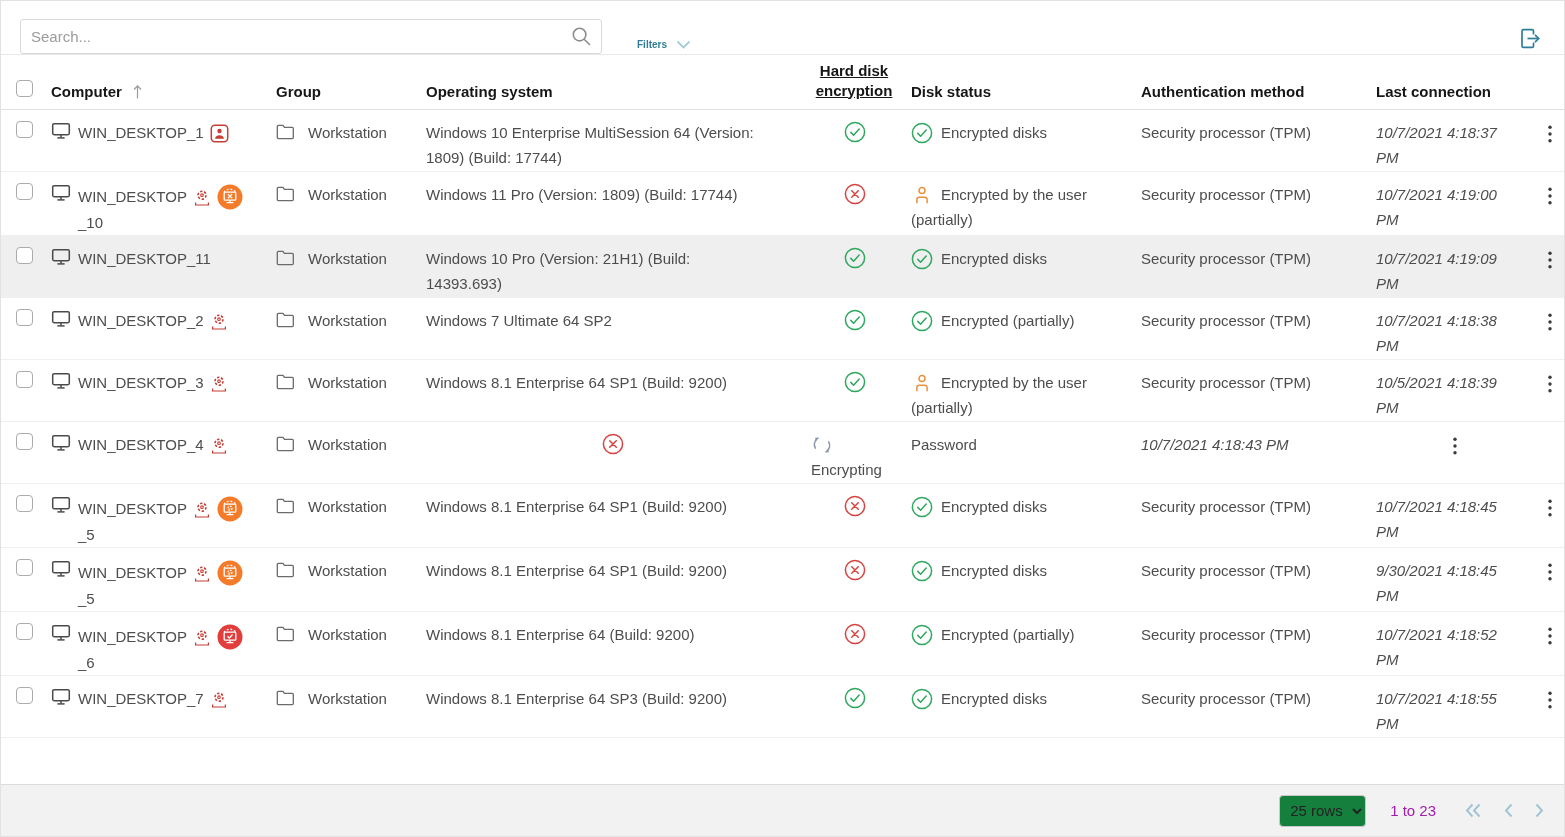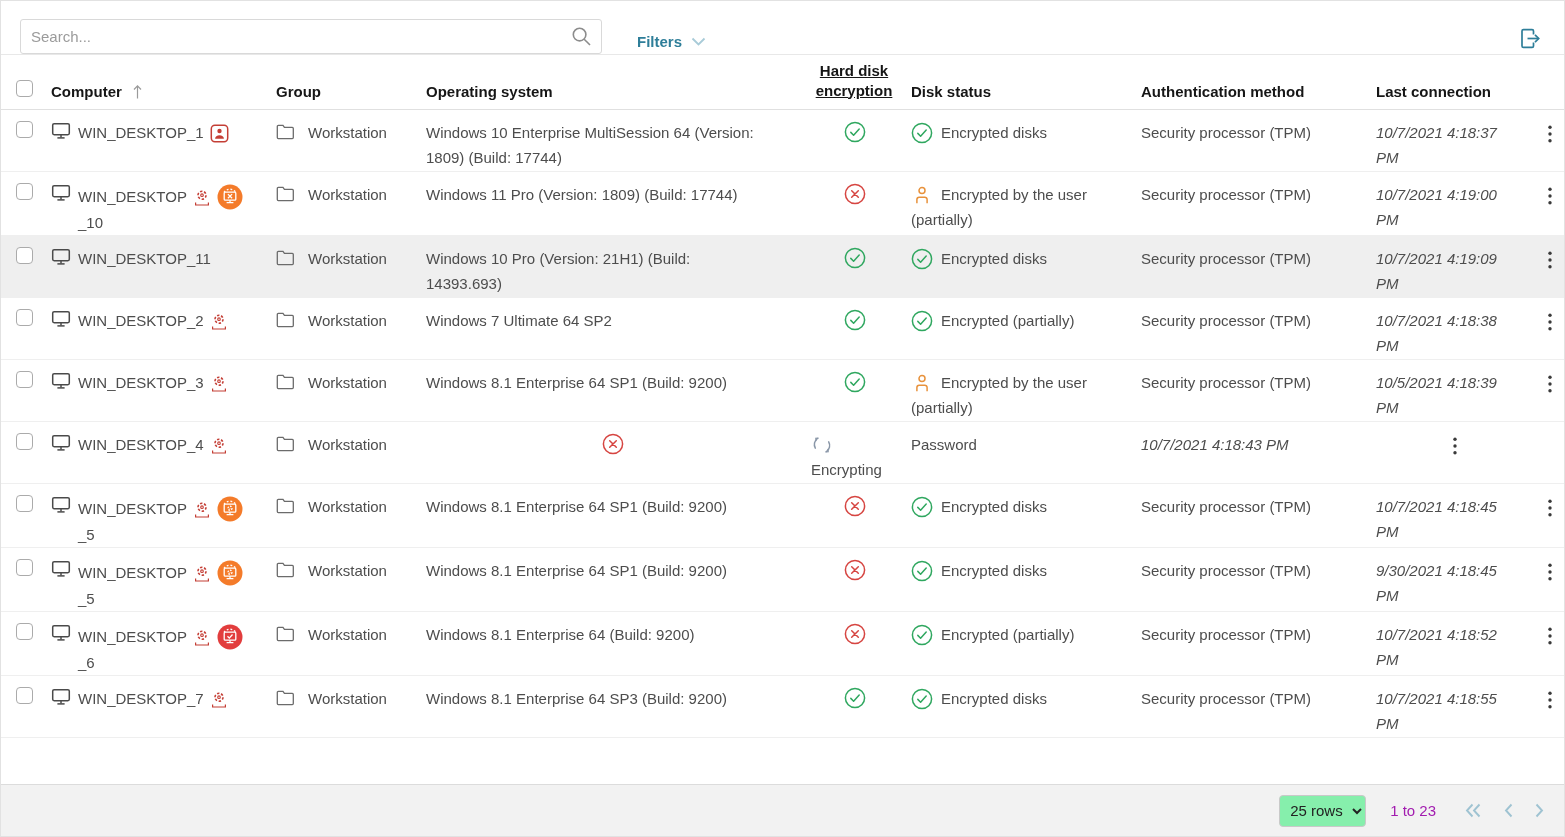--- a/index.html
+++ b/index.html
@@ -15,21 +15,21 @@
   .page-title{font-size:21px;font-weight:bold;color:#1c1c2b;letter-spacing:.2px;}
   .topbar-menu{margin-left:auto;background:none;border:none;padding:4px 8px;cursor:pointer;display:flex;}
   
   .toolbar{flex:0 0 53px;display:flex;align-items:flex-end;padding:0 18px 0 19px;border-bottom:1px solid #e8e8e8;}
   .search-box{position:relative;width:582px;}
   .search-input{width:100%;height:35px;box-sizing:border-box;border:1px solid #d9d9d9;border-radius:3px;
     padding:0 42px 0 10px;font:inherit;color:#555;outline:none;}
   .search-input::placeholder{color:#9b9b9b;}
   .search-icon{position:absolute;right:10px;top:7px;pointer-events:none;}
   .filters{display:flex;align-items:center;gap:9px;margin-left:31px;background:none;border:none;
-    color:#2e7e99;font-weight:bold;font-size:15px;font-family:inherit;cursor:pointer;padding:4px;}
+    color:#2e7e99;font-weight:bold;font-size:10px;font-family:inherit;cursor:pointer;padding:4px;}
   .export-btn{margin-left:auto;background:none;border:none;padding:2px;cursor:pointer;display:flex;}
   
   .grid-cols{display:grid;grid-template-columns:50px 225px 150px 385px 100px 230px 235px 158px 32px;}
   .thead{flex:0 0 55px;box-sizing:border-box;align-items:end;padding-bottom:9px;
     border-bottom:1px solid #e0e0e0;font-weight:bold;color:#161616;}
   .th{cursor:pointer;}
   .th-computer{display:flex;align-items:center;gap:10px;}
   .th-hde{text-align:center;line-height:1.3;padding-right:14px;text-decoration:underline;}
   .cell-check{padding-left:15px;}
   .checkbox{display:inline-block;width:17px;height:17px;border:1.5px solid #ababab;border-radius:4px;
@@ -49,21 +49,21 @@
   .cell-disk{padding-right:18px;}
   .disk-icon{display:inline-block;vertical-align:-6px;margin-right:8px;}
   .cell-auth{padding-right:10px;}
   .cell-last{padding-right:20px;font-style:italic;}
   .cell-actions{display:flex;justify-content:center;padding-top:2px;}
   .kebab-btn{background:none;border:none;padding:3px 6px;cursor:pointer;display:flex;}
   .icon{display:inline-flex;line-height:0;}
   
   .footerbar{flex:0 0 52px;background:#f2f2f2;border-top:1px solid #dcdcdc;display:flex;align-items:center;
     justify-content:flex-end;gap:24px;padding:0 16px 0 0;box-sizing:border-box;}
-  .rows-select{height:32px;border:1px solid #c9c9c9;border-radius:4px;background:#86efac;font:inherit;
+  .rows-select{height:32px;border:1px solid #c9c9c9;border-radius:4px;background:#15803d;font:inherit;
     color:#222;padding:0 6px;cursor:pointer;}
   .range{color:#a21caf;}
   .pager{display:flex;align-items:center;gap:16px;margin-left:2px;}
   .pager button{background:none;border:none;padding:2px;cursor:pointer;display:flex;}
 </style>
 </head>
 <body>
 
 <div class="page">
 

